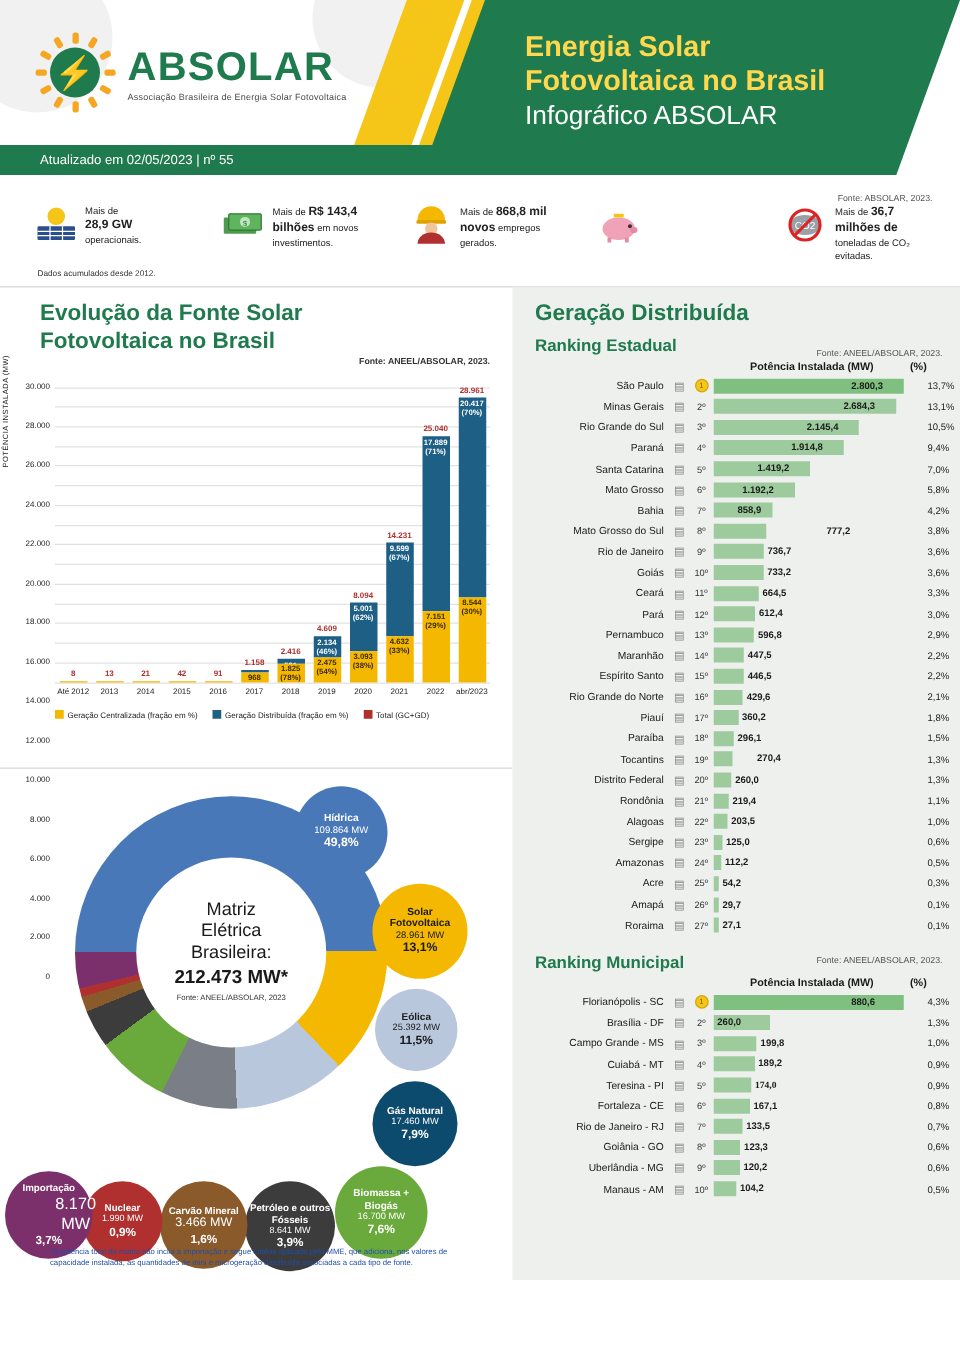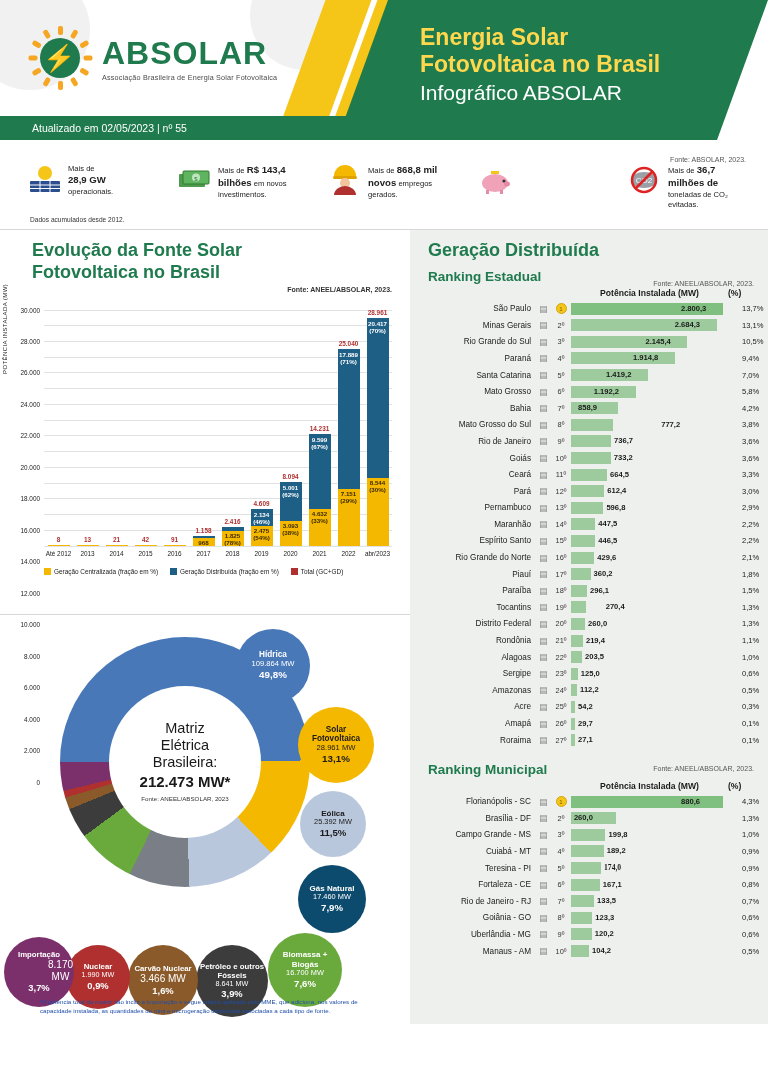--- a/index.html
+++ b/index.html
@@ -451,32 +451,32 @@
             <b>Biomassa + Biogás</b>
             <span style="font-size: 7.4px;">16.700 MW</span>
             <b style="font-size: 9.6px;">7,6%</b>
           </div>
           <div class="cal" style="left: 196px; top: 330px; width: 72px; height: 72px; background: rgb(60, 60, 60); font-size: 7.8px; color: rgb(255, 255, 255);">
             <b>Petróleo e outros Fósseis</b>
             <span style="font-size: 7.2px;">8.641 MW</span>
             <b style="font-size: 9.4px;">3,9%</b>
           </div>
           <div class="cal" style="left: 128px; top: 330px; width: 70px; height: 70px; background: rgb(138, 90, 43); font-size: 7.8px; color: rgb(255, 255, 255);">
-            <b>Carvão Nuclear</b>
+            <b>Carvão Mineral</b>
             <span style="font-size: 10px;">3.466 MW</span>
             <b style="font-size: 9.4px;">1,6%</b>
           </div>
           <div class="cal" style="left: 66px; top: 330px; width: 64px; height: 64px; background: rgb(176, 48, 48); font-size: 7.8px; color: rgb(255, 255, 255);">
             <b>Nuclear</b>
             <span style="font-size: 7.2px;">1.990 MW</span>
             <b style="font-size: 9.4px;">0,9%</b>
           </div>
           <div class="cal" style="left: 4px; top: 322px; width: 70px; height: 70px; background: rgb(123, 47, 107); font-size: 7.8px; color: rgb(255, 255, 255);">
             <b>Importação</b>
-            <span style="font-size: 10px; padding-left: 43px;">8.170 MW</span>
+            <span style="font-size: 13px; padding-left: 43px;">8.170 MW</span>
             <b style="font-size: 9.4px;">3,7%</b>
           </div>
         </div>
       <div class="footnote">*A potência total da matriz não inclui a importação e segue critério aplicado pelo MME, que adiciona, nos valores de capacidade instalada, as quantidades de mini e microgeração distribuída associadas a cada tipo de fonte.</div>
     </div>
   </div>
 
   <div class="col-right">
     <h2>Geração Distribuída</h2>
     <h3>Ranking Estadual</h3>
@@ -546,21 +546,21 @@
             <div class="rk-val" style="left: 22.7125px;">1.192,2</div>
           </div>
           <div class="rk-pct">5,8%</div>
         </div>
         <div class="rk-row">
           <div class="rk-name">Bahia</div>
           <div class="rk-flag" style="color: rgb(136, 136, 136);">▤</div>
           <div class="rk-pos">7º</div>
           <div class="rk-barwrap">
             <div class="rk-bar" style="width: 46.621px;"></div>
-            <div class="rk-val" style="left: 7px;">858,9</div>
+            <div class="rk-val" style="left: 19px;">858,9</div>
           </div>
           <div class="rk-pct">4,2%</div>
         </div>
         <div class="rk-row">
           <div class="rk-name">Mato Grosso do Sul</div>
           <div class="rk-flag" style="color: rgb(136, 136, 136);">▤</div>
           <div class="rk-pos">8º</div>
           <div class="rk-barwrap">
             <div class="rk-bar" style="width: 42.1863px;"></div>
             <div class="rk-val" style="left: 45.1863px; margin-left: 45px;">777,2</div>

